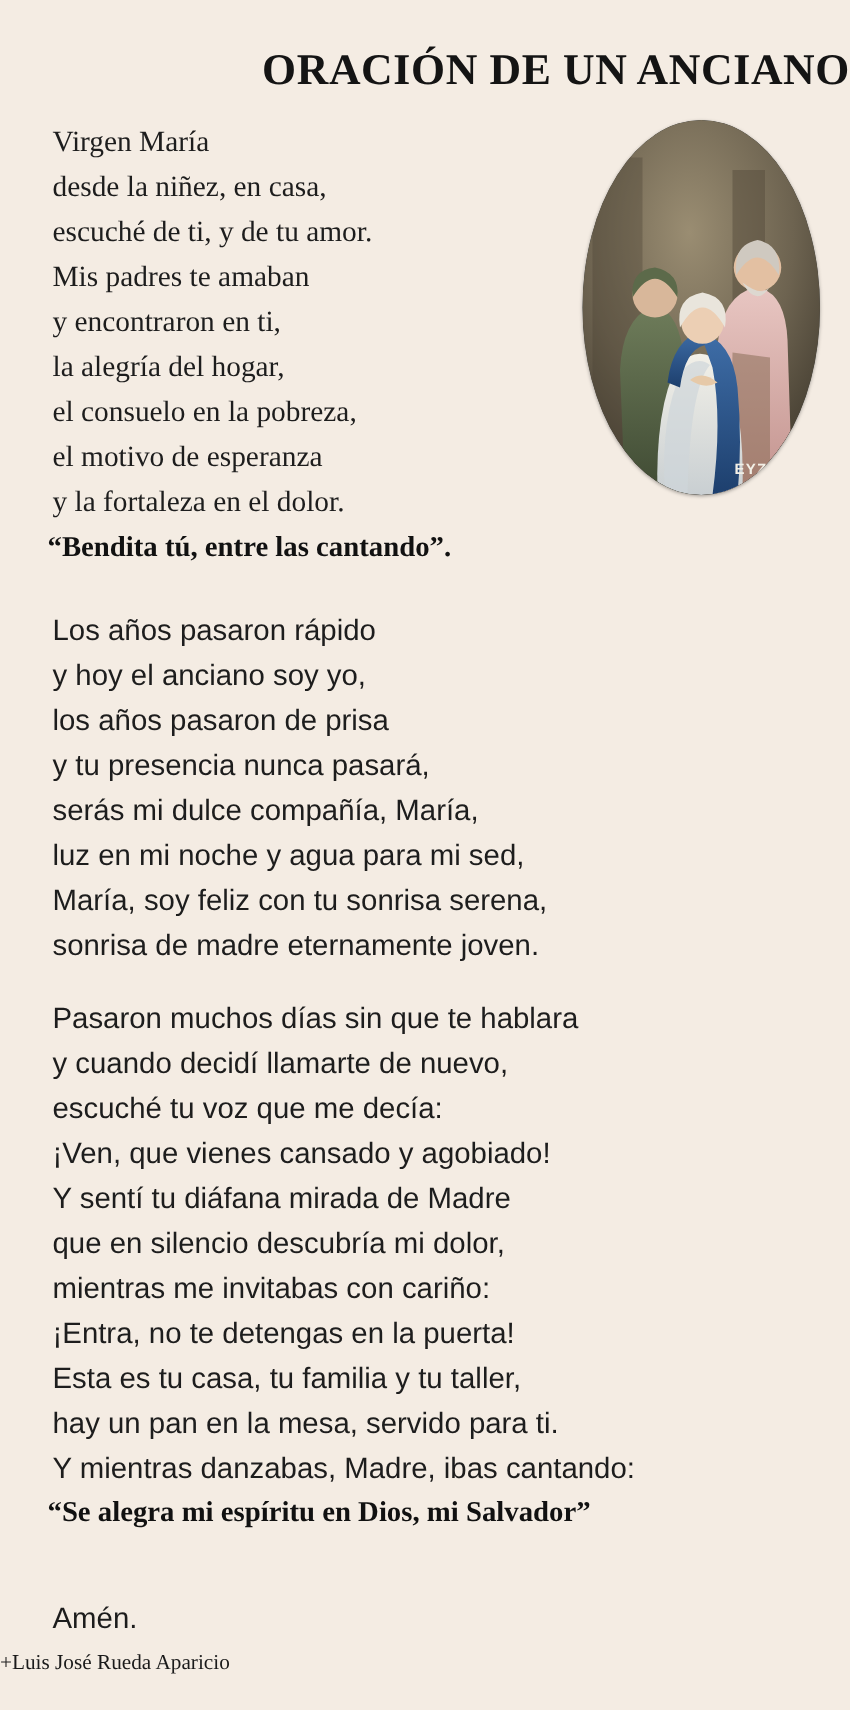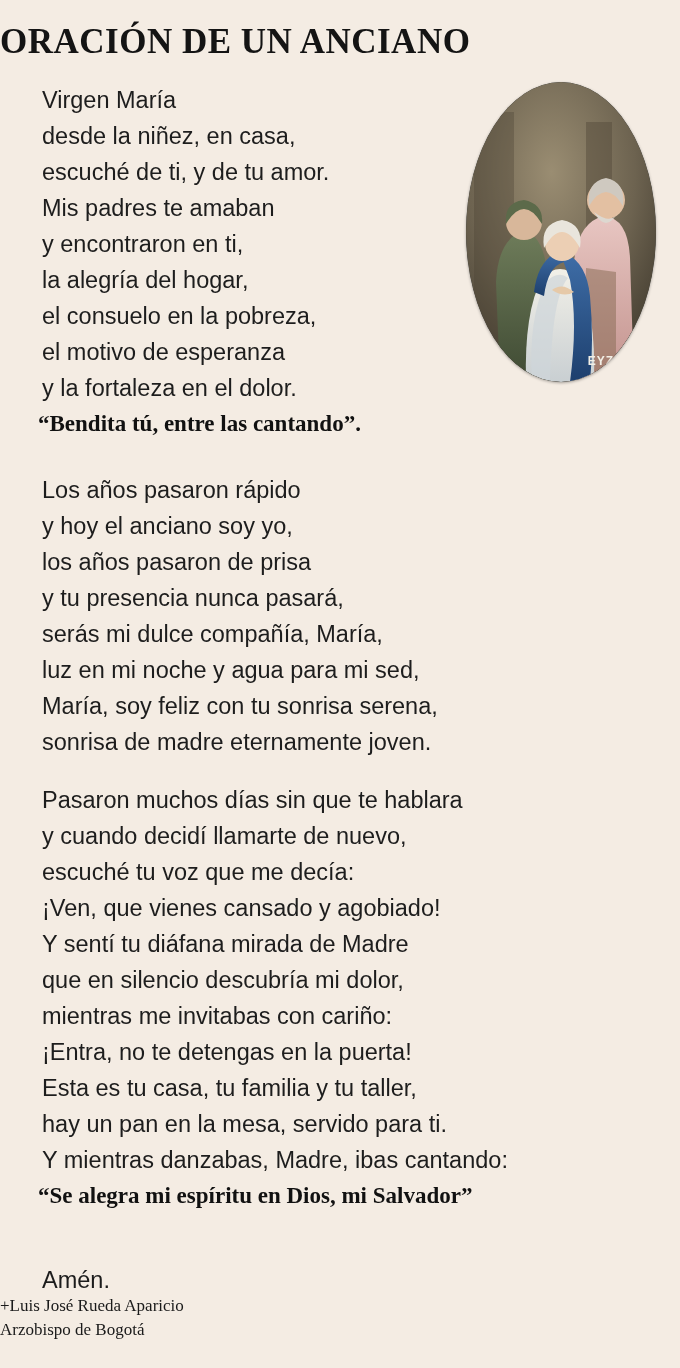--- a/index.html
+++ b/index.html
@@ -15,26 +15,26 @@
     overflow: hidden;
     position: relative;
   }
   .page {
     width: 680px;
     height: 1368px;
     position: relative;
     box-sizing: border-box;
   }
   .title {
-    text-align: left;
+    text-align: right;
     font-family: "Liberation Serif", serif;
     font-weight: bold;
     font-size: 35px;
     letter-spacing: 0.5px;
-    padding-top: 22px;
+    padding-top: 36px;
     color: #141414;
   }
   .body-wrap {
     position: relative;
     padding: 0 26px;
     margin-top: 20px;
   }
   .illustration {
     position: absolute;
     right: 24px;
@@ -64,20 +64,21 @@
   }
   .stanza {
     font-size: 23.5px;
     line-height: 36px;
     color: #1d1d1d;
     white-space: pre-line;
     padding-left: 16px;
   }
   .stanza.indented {
     max-width: 400px;
+    font-family: Liberation Serif, serif;
   }
   .quote {
     font-family: "Liberation Serif", serif;
     font-weight: bold;
     font-size: 23px;
     line-height: 36px;
     padding-left: 12px;
     color: #111;
   }
   .gap {
@@ -201,16 +202,15 @@
 Esta es tu casa, tu familia y tu taller,
 hay un pan en la mesa, servido para ti.
 Y mientras danzabas, Madre, ibas cantando:</div>
     <div class="quote">“Se alegra mi espíritu en Dios, mi Salvador”</div>
     <div class="amen">Amén.</div>
 
   </div>
 
   <div class="footer">
     <div>+Luis José Rueda Aparicio</div>
-    <div>Arzobispo de Bogotá</div>
   </div>
 
 </div>
 
 </body></html>

